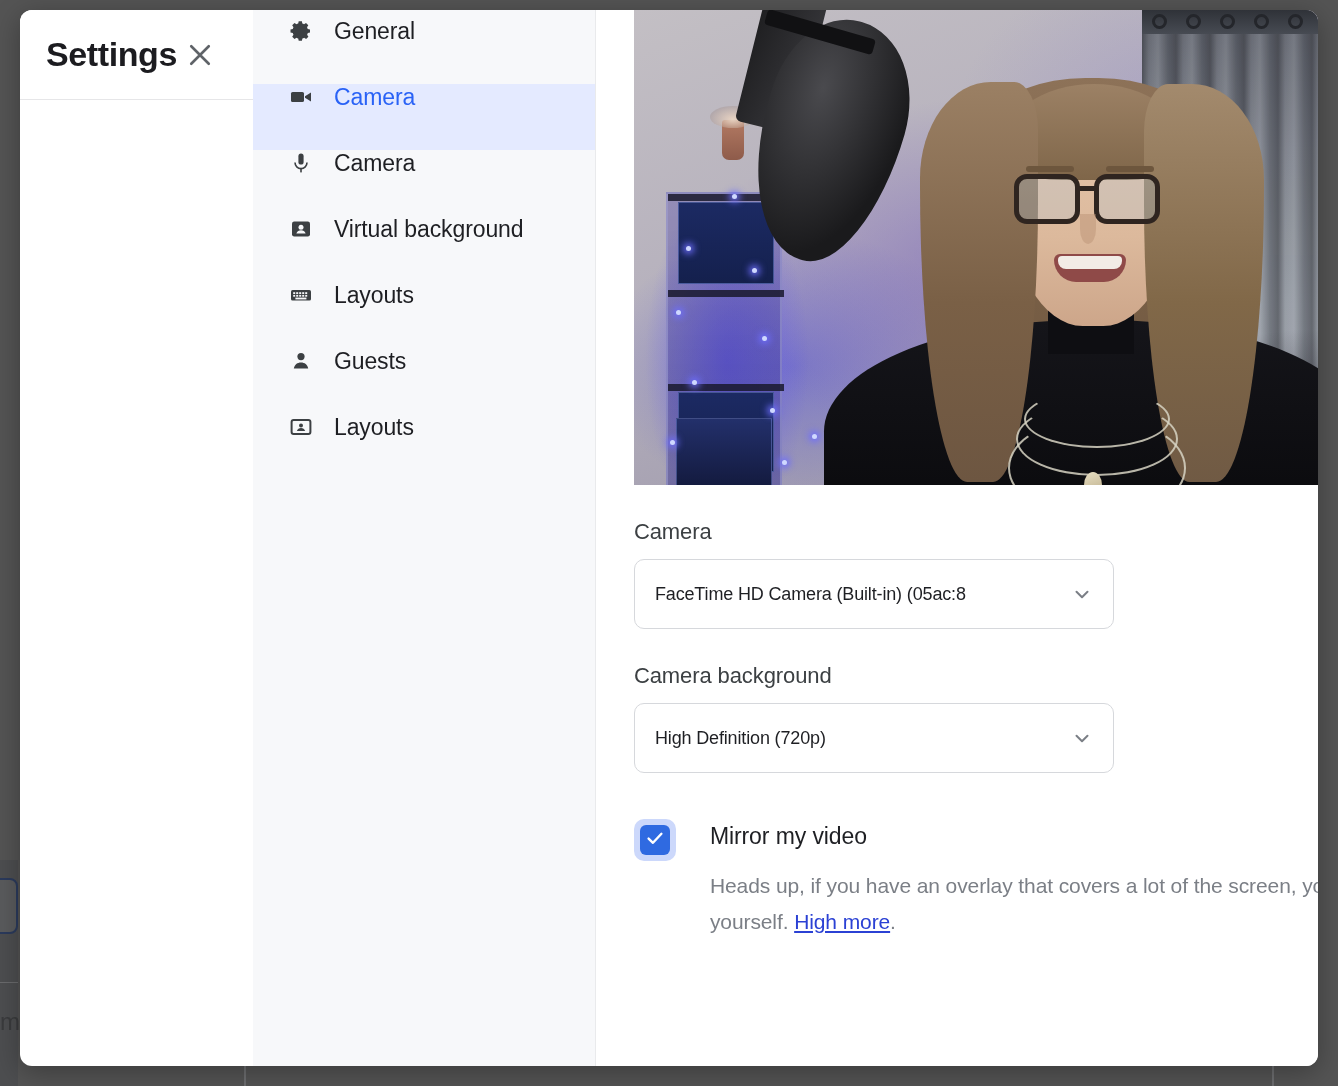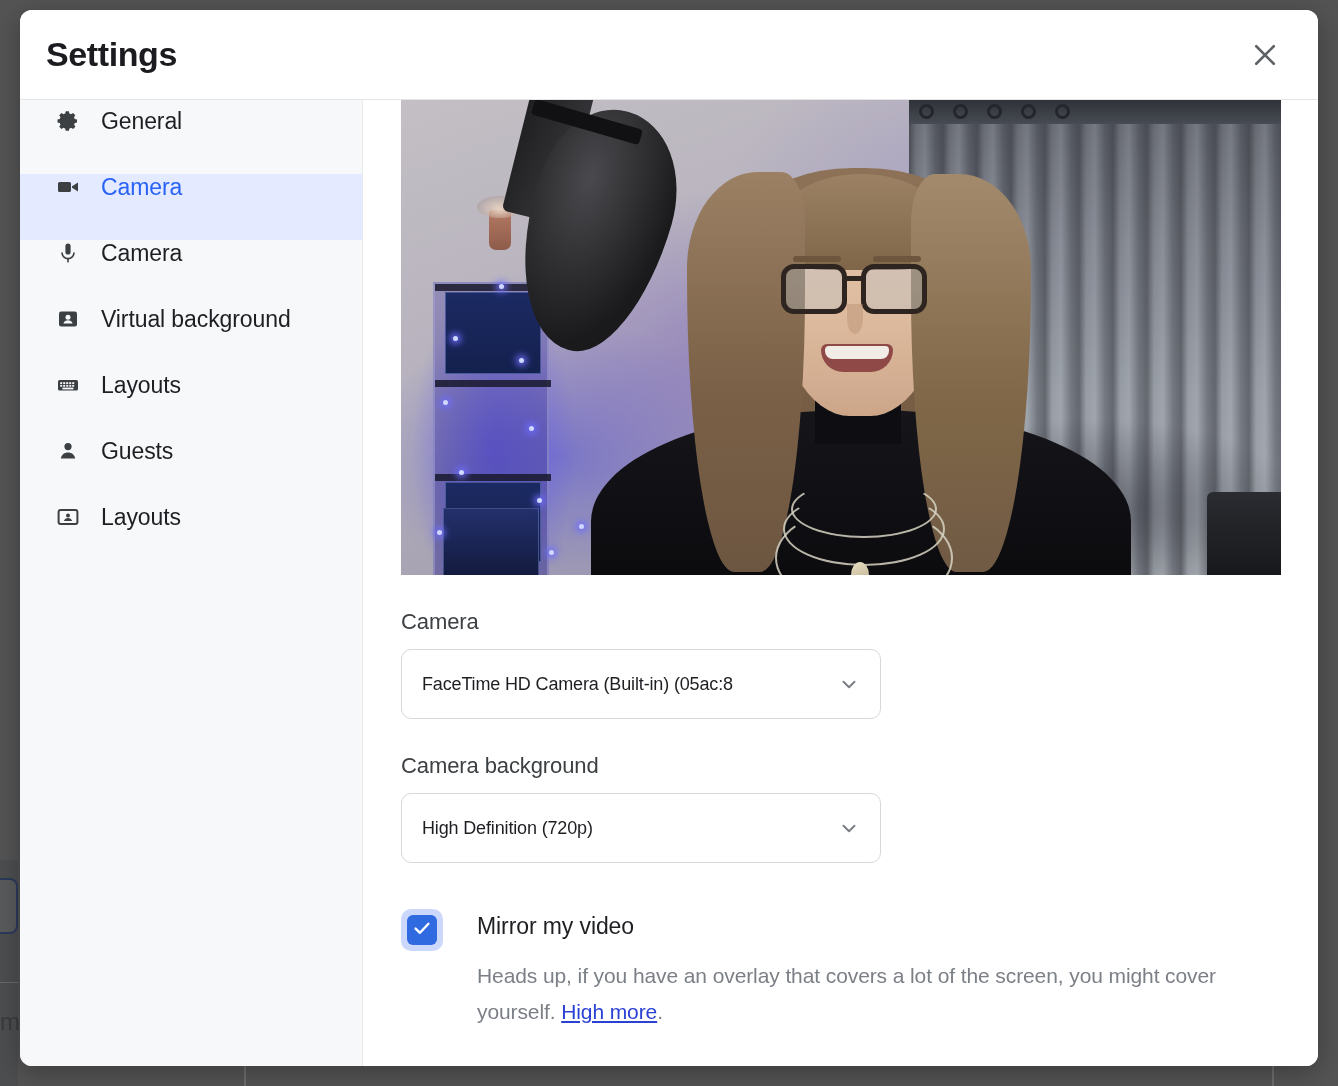--- a/index.html
+++ b/index.html
@@ -64,21 +64,20 @@
     position: absolute;
     left: 20px;
     top: 10px;
     width: 1298px;
     height: 1056px;
     background: #ffffff;
     border-radius: 12px;
     box-shadow: 0 6px 28px rgba(0,0,0,0.30);
     overflow: hidden;
     display: flex;
-    flex-direction: column;
   }
 
   
   #modal-header {
     height: 90px;
     flex: 0 0 90px;
     border-bottom: 1px solid #e6e6e8;
     display: flex;
     align-items: center;
     justify-content: space-between;

